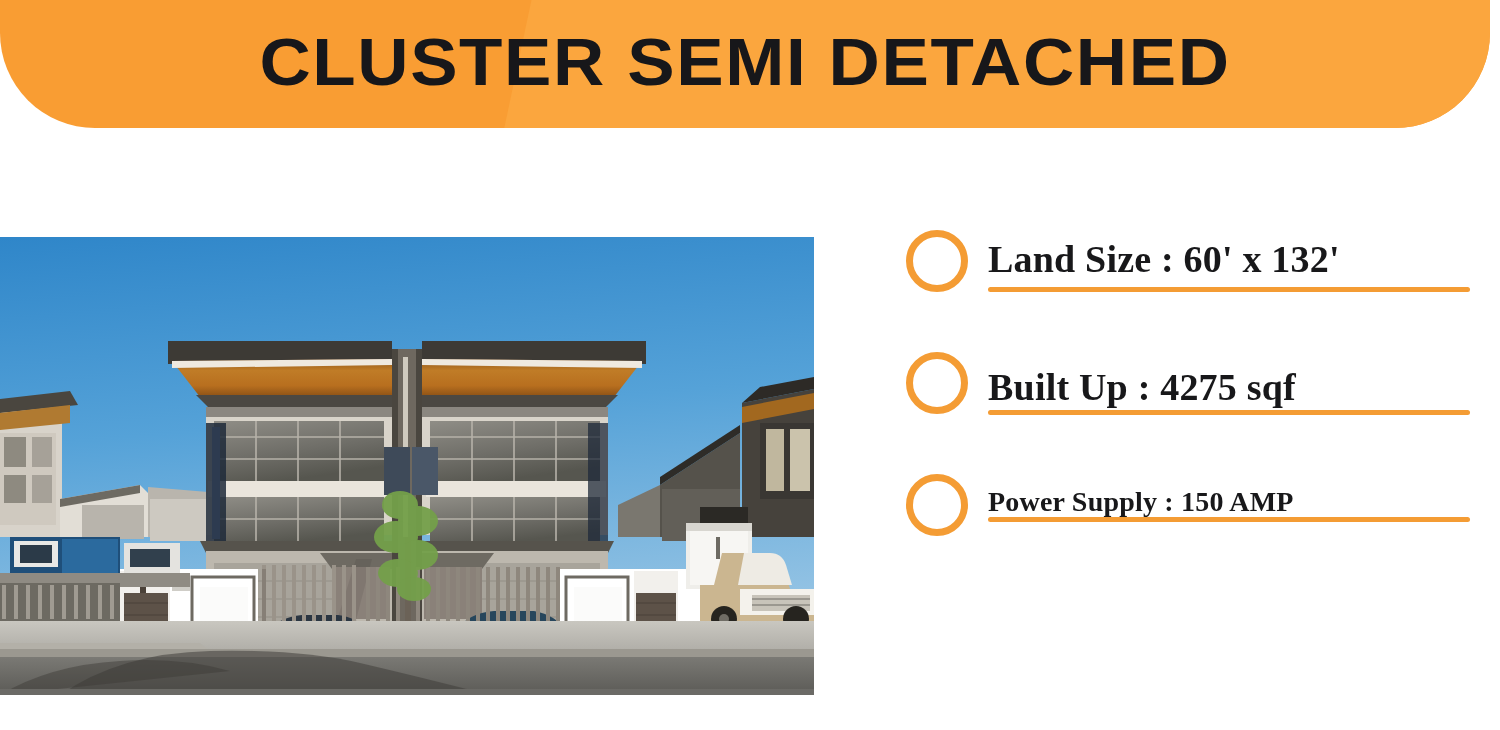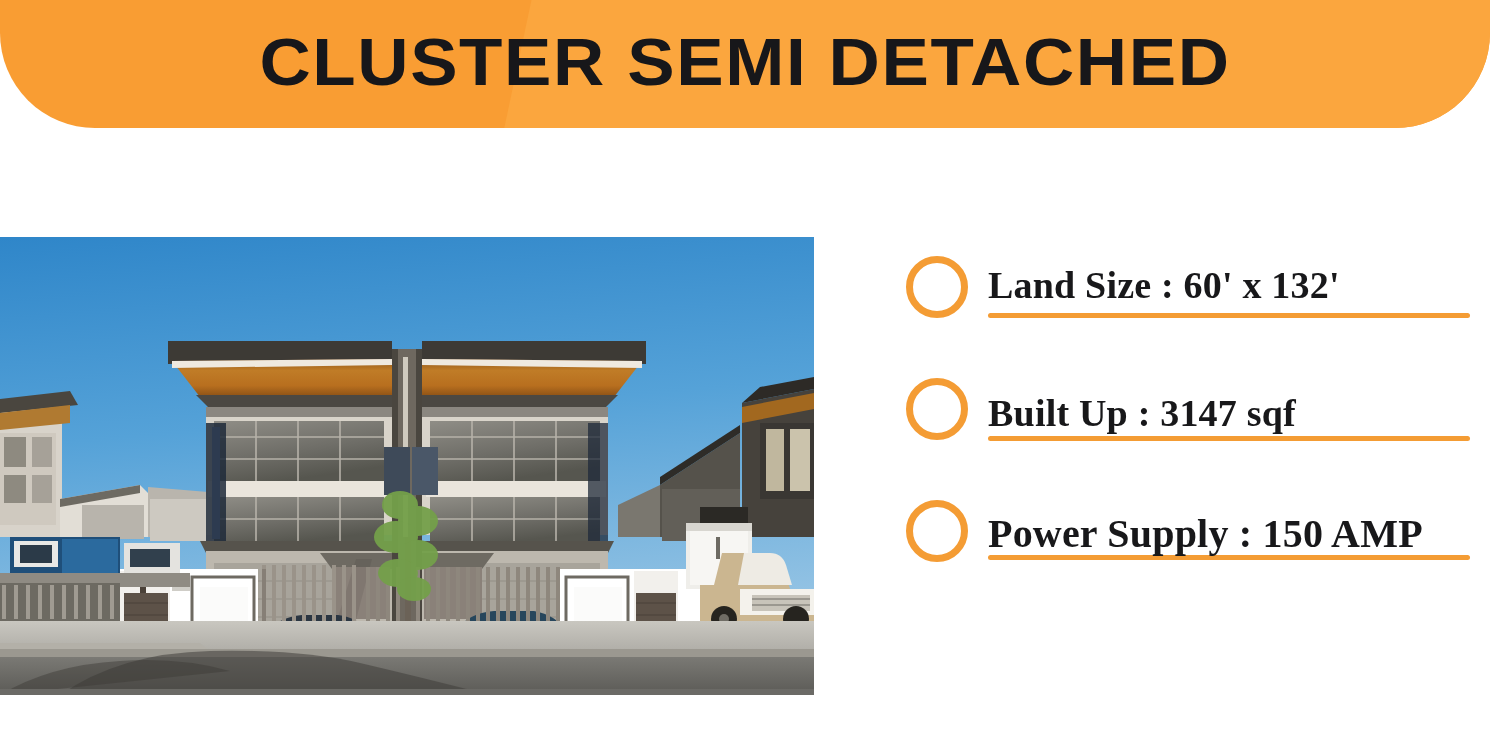--- a/index.html
+++ b/index.html
@@ -68,21 +68,21 @@
     background: #6fb0dd;
   }
   .photo-frame svg {
     display: block;
   }
 
   
   .spec-list {
     position: absolute;
     left: 900px;
-    top: 248px;
+    top: 222px;
     width: 580px;
     text-decoration: underline;
   }
   .spec-row {
     position: relative;
     height: 122px;
   }
   .spec-row.last { height: 116px; }
 
   .spec-bullet {
@@ -116,21 +116,21 @@
     width: 482px;
     height: 5px;
     background: #f49c34;
     border-radius: 3px;
   }
 
   
   .spec-row.r1 .spec-text { font-size: 38px; }
   .spec-row.r2 .spec-text { font-size: 38px; padding-top: 24px; }
   .spec-row.r2 .spec-underline { margin-top: 4px; }
-  .spec-row.r3 .spec-text { font-size: 40px; padding-top: 22px; }
+  .spec-row.r3 .spec-text { font-size: 28px; padding-top: 22px; }
   .spec-row.r3 .spec-underline { margin-top: 1px; }
   .spec-row.r4 .spec-text { font-size: 37px; padding-top: 22px; }
   .spec-row.r4 .spec-underline { margin-top: 1px; }
 </style>
 </head>
 <body>
 
 <div class="header-banner">
   <div class="banner-sheen"></div>
   <div class="banner-title">CLUSTER SEMI DETACHED</div>
@@ -478,21 +478,21 @@
     <div class="spec-bullet"></div>
     <div class="spec-body">
       <div class="spec-text">Land Size : 60' x 132'</div>
       <div class="spec-underline"></div>
     </div>
   </div>
 
   <div class="spec-row r2">
     <div class="spec-bullet"></div>
     <div class="spec-body">
-      <div class="spec-text">Built Up :  3147 sqf</div>
+      <div class="spec-text">Built Up :  4275 sqf</div>
       <div class="spec-underline"></div>
     </div>
   </div>
 
   <div class="spec-row r3">
     <div class="spec-bullet"></div>
     <div class="spec-body">
       <div class="spec-text">Power Supply : 150 AMP</div>
       <div class="spec-underline"></div>
     </div>

